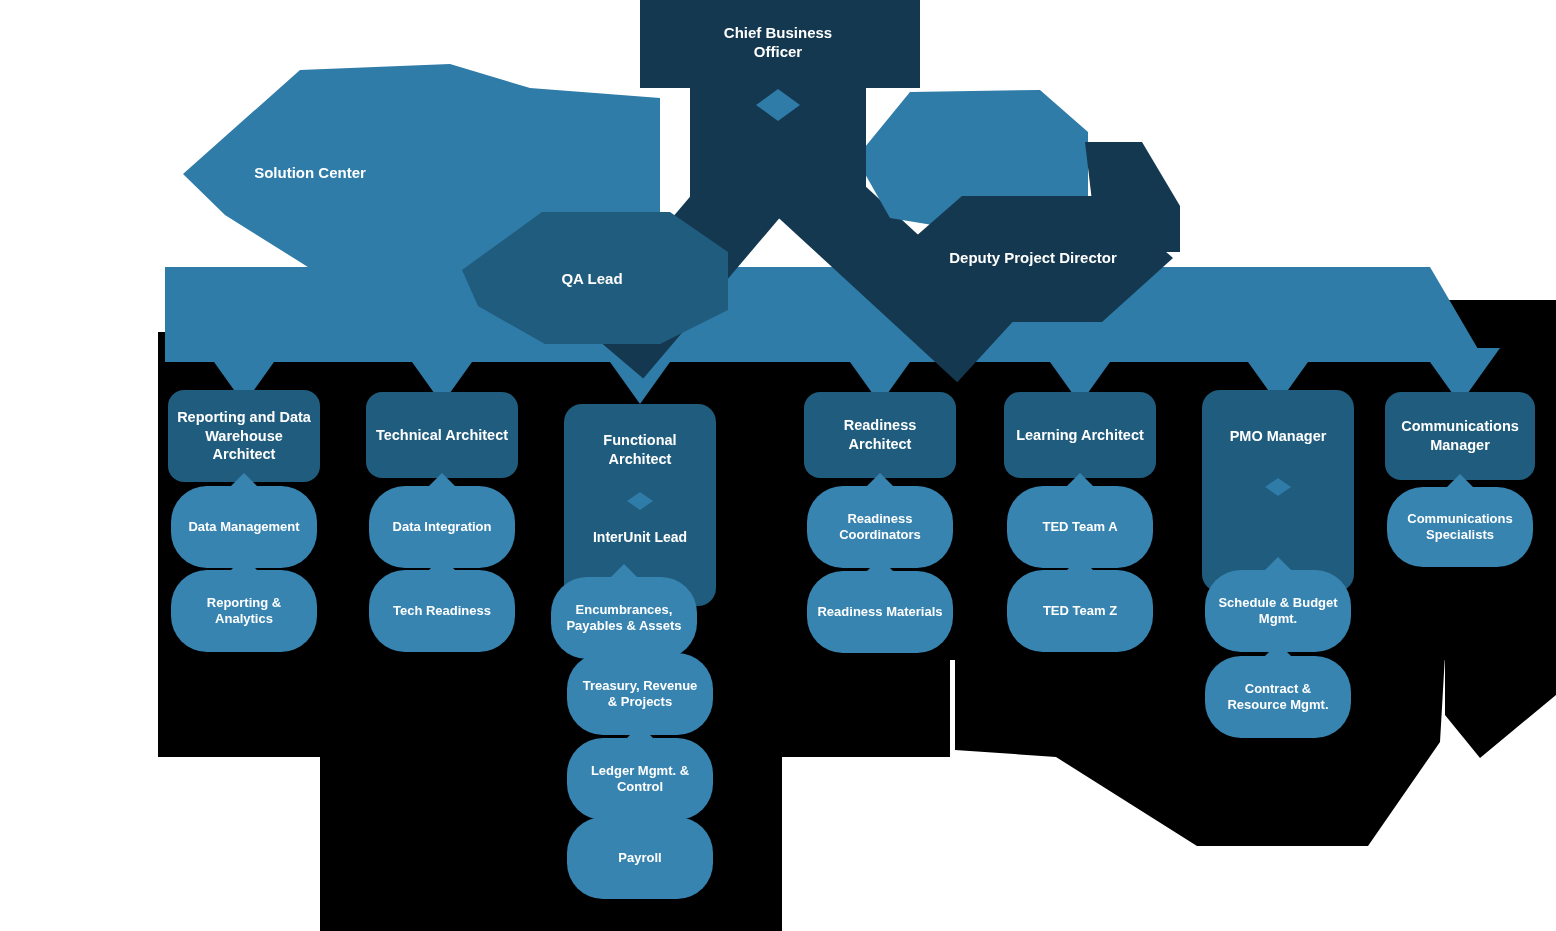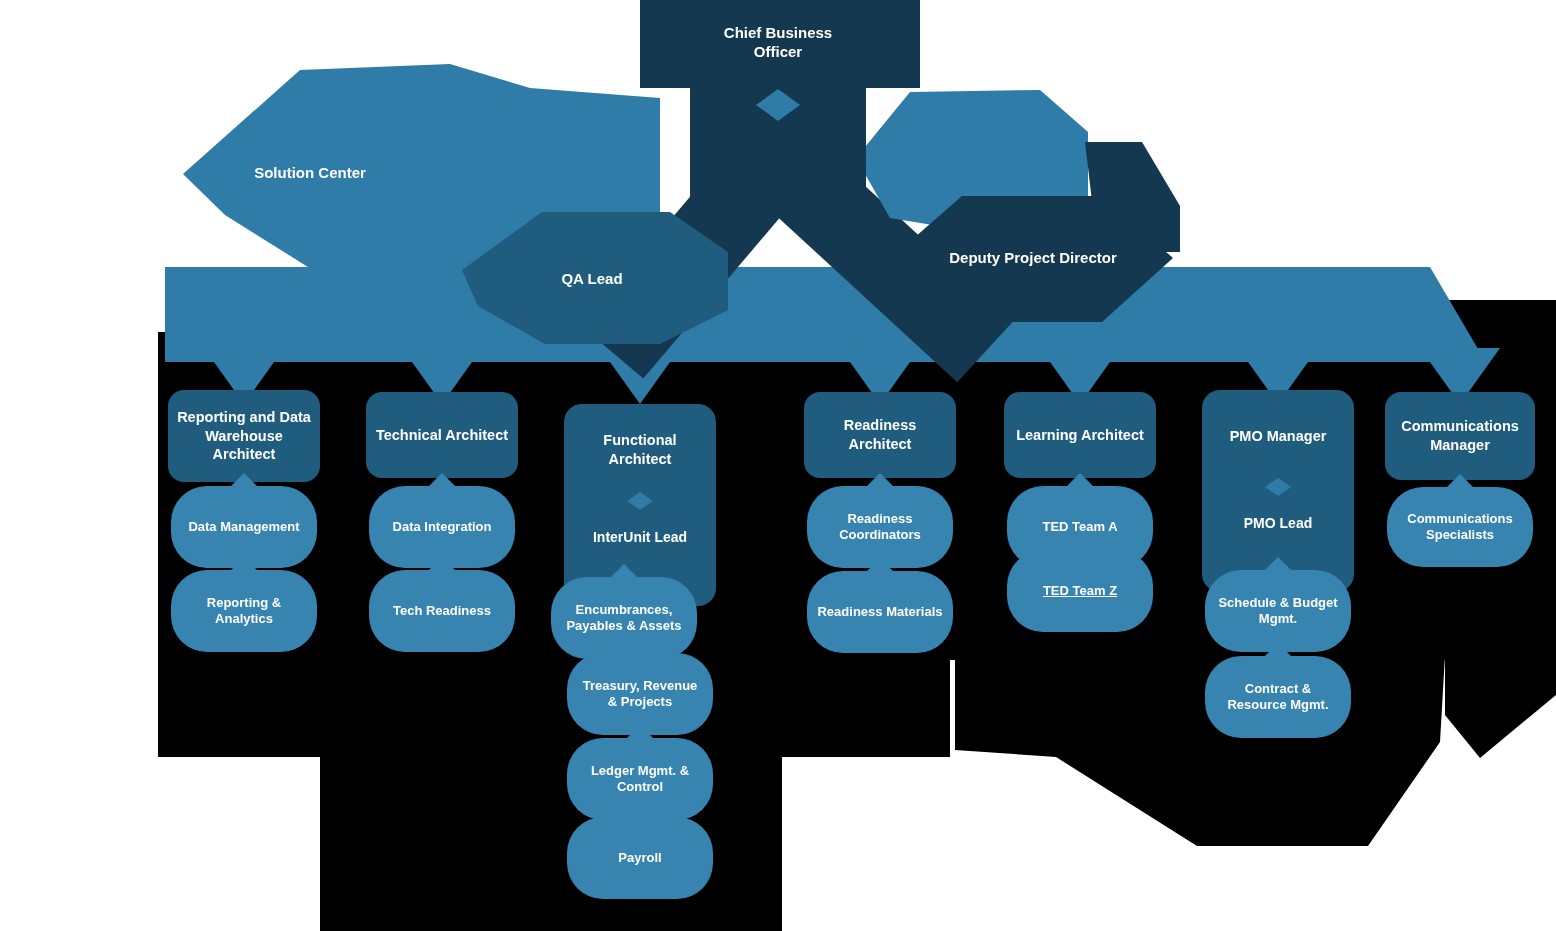--- a/index.html
+++ b/index.html
@@ -149,29 +149,28 @@
   <div class="node" style="left:807px;top:571px;">
     <i class="peak"></i>
     <span>Readiness Materials</span>
   </div>
 
   <div class="hdr" style="left:1004px;top:392px;width:152px;height:86px;text-align:center;">Learning Architect</div>
   <div class="node" style="left:1007px;top:486px;">
     <i class="peak"></i>
     <span>TED Team A</span>
   </div>
-  <div class="node" style="left:1007px;top:550px;text-decoration:underline;">
+  <div class="node" style="left:1007px;top:570px;">
     <i class="peak"></i>
     <span>TED Team Z</span>
   </div>
 
   <div class="hdr tall" style="left:1202px;top:390px;width:152px;height:202px;">
     <div class="hdr-title">PMO Manager</div>
     <i class="mini-diamond"></i>
-    <div class="lead-lbl">PMO Lead</div>
   </div>
   <div class="node" style="left:1205px;top:570px;">
     <i class="peak"></i>
     <span>Schedule &amp; Budget Mgmt.</span>
   </div>
   <div class="node" style="left:1205px;top:656px;">
     <i class="peak"></i>
     <span>Contract &amp; Resource Mgmt.</span>
   </div>
 

